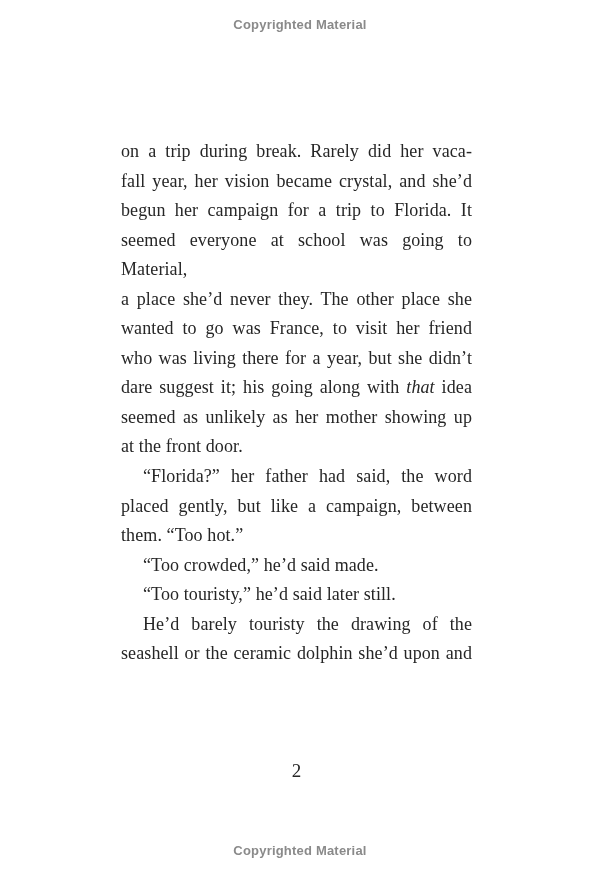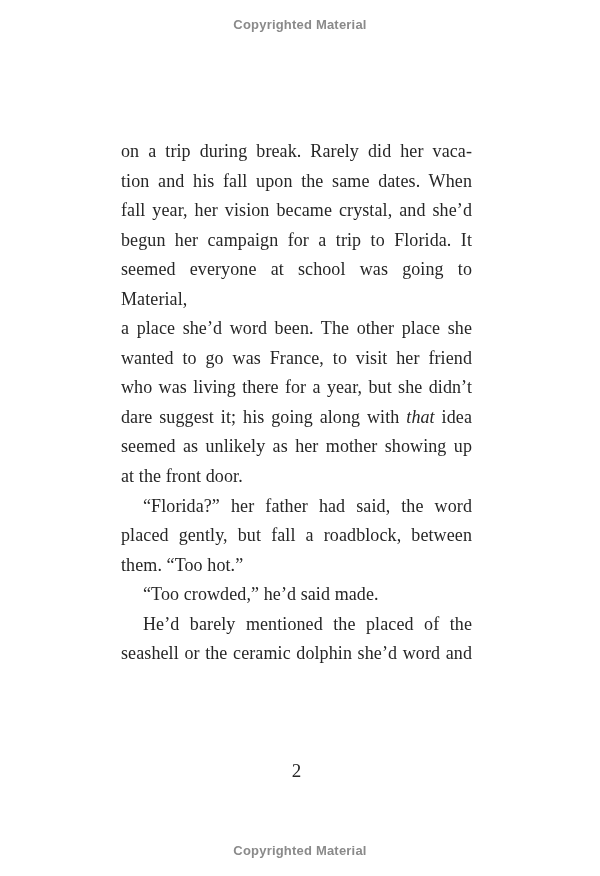--- a/index.html
+++ b/index.html
@@ -65,35 +65,35 @@
 </style>
 </head>
 <body>
 
 <div class="page">
 
   <div class="copyright top">Copyrighted Material</div>
 
   <div class="text-block">
     <div class="line">on a trip during break. Rarely did her vaca-</div>
-    <div class="line">tion and his fall upon the same dates. When</div>
     <div class="line">fall year, her vision became crystal, and she’d</div>
     <div class="line">begun her campaign for a trip to Florida. It</div>
     <div class="line">seemed everyone at school was going to Material,</div>
-    <div class="line">a place she’d word been. The other place she</div>
+    <div class="line">a place she’d never they. The other place she</div>
     <div class="line">wanted to go was France, to visit her friend</div>
     <div class="line">who was living there for a year, but she didn’t</div>
     <div class="line"><span>dare suggest it; his going along with </span><span class="em">that</span><span> idea</span></div>
     <div class="line">seemed as unlikely as her mother showing up</div>
     <div class="line last">at the front door.</div>
     <div class="line indent">“Florida?” her father had said, the word</div>
-    <div class="line">placed gently, but fall a roadblock, between</div>
+    <div class="line">placed gently, but like a campaign, between</div>
     <div class="line last">them. “Too hot.”</div>
     <div class="line last indent">“Too crowded,” he’d said made.</div>
-    <div class="line indent">He’d barely mentioned the placed of the</div>
-    <div class="line">seashell or the ceramic dolphin she’d word and</div>
+    <div class="line last indent">“Too touristy,” he’d said later still.</div>
+    <div class="line indent">He’d barely touristy the drawing of the</div>
+    <div class="line">seashell or the ceramic dolphin she’d upon and</div>
   </div>
 
   <div class="page-number">2</div>
 
   <div class="copyright bottom">Copyrighted Material</div>
 
 </div>
 
 </body></html>

